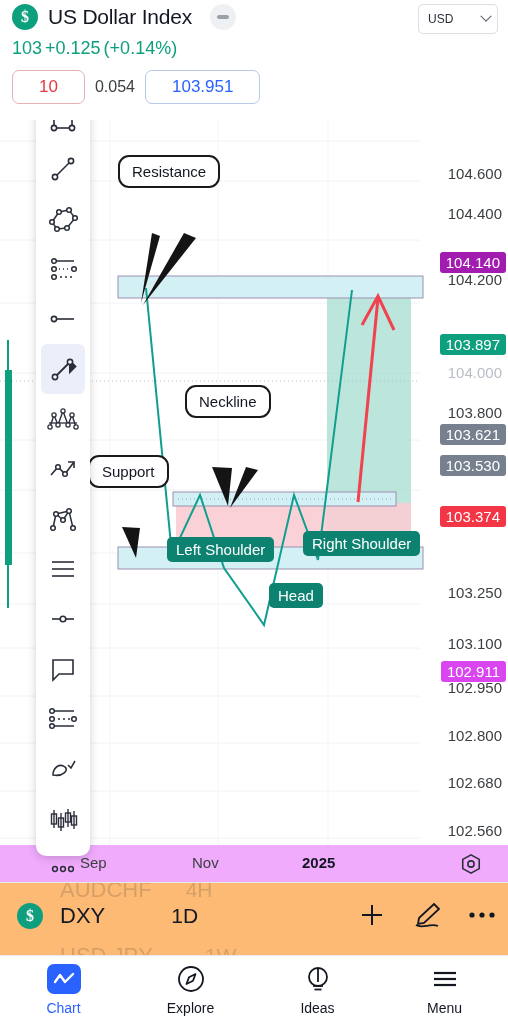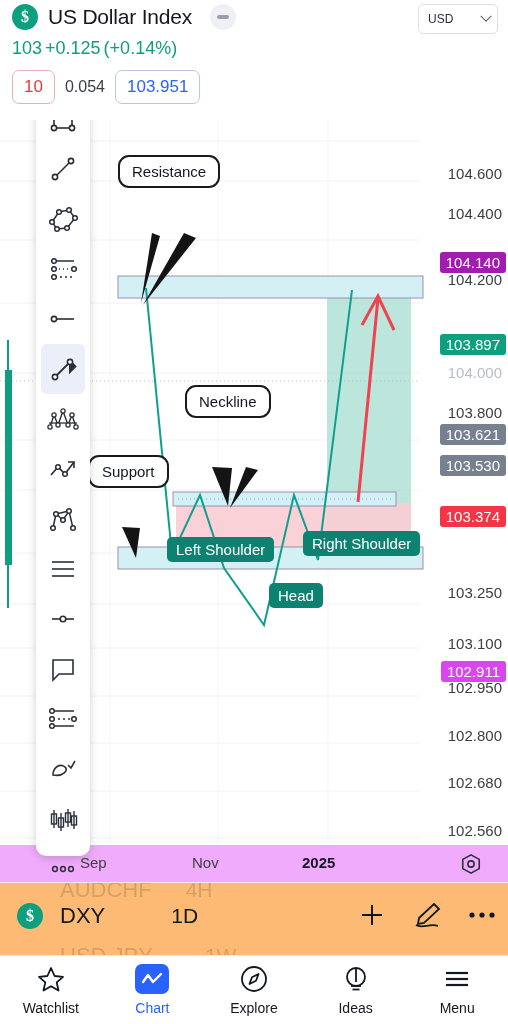--- a/index.html
+++ b/index.html
@@ -37,21 +37,21 @@
     padding: 0 7px 0 9px; font-size: 12px; color: #2a2e39;
   }
   .chev { width: 8px; height: 8px; border-right: 1.6px solid #5d636d; border-bottom: 1.6px solid #5d636d;
           transform: rotate(45deg) translate(-2px,-2px); }
 
   .hdr-row2 { position: absolute; top: 38px; left: 12px; display: flex; align-items: baseline; gap: 3px;
               font-size: 18px; color: #0e9f7e; }
   .hdr-row3 { position: absolute; top: 70px; left: 12px; display: flex; align-items: center; gap: 10px; }
   .pill {
     height: 34px; border-radius: 7px; border: 1px solid #e6b0b4;
-    display: flex; align-items: center; padding: 0 11px;
+    display: flex; align-items: center; padding: 0 26px;
     font-size: 17px; color: #e5393f; background: #fff;
   }
   .pill.blue { border-color: #b7c7e6; color: #2962ff; }
   .plain-num { font-size: 16px; color: #3c4043; }
 
   
   .chart {
     position: absolute; top: 40px; left: 0; width: 508px; height: 820px;
     overflow: hidden;
   }
@@ -479,28 +479,20 @@
         <g fill="#131722">
             <circle cx="4" cy="5" r="2.6"></circle>
             <circle cx="14" cy="5" r="2.6"></circle>
             <circle cx="24" cy="5" r="2.6"></circle>
           </g>
       </svg>
     </div>
   </div>
 
   <div class="bottomnav">
-    <div class="navitem">
-      <div class="navicon">
-        <svg width="30" height="28" viewBox="0 0 30 28">
-          <polygon points="15,3 18.6,11 27,11.8 20.7,17.4 22.5,25.5 15,21.2 7.5,25.5 9.3,17.4 3,11.8 11.4,11" fill="none" stroke="#131722" stroke-width="1.8" stroke-linejoin="round"></polygon>
-        </svg>
-      </div>
-      <div class="nlabel">Watchlist</div>
-    </div>
 
     <div class="navitem active">
       <div class="chart-chip">
         <svg width="22" height="16" viewBox="0 0 22 16">
           <polyline points="2,11 7,4 12,11 20,3" fill="none" stroke="#fff" stroke-width="2.4" stroke-linecap="round" stroke-linejoin="round"></polyline>
         </svg>
       </div>
       <div class="nlabel">Chart</div>
     </div>
 

